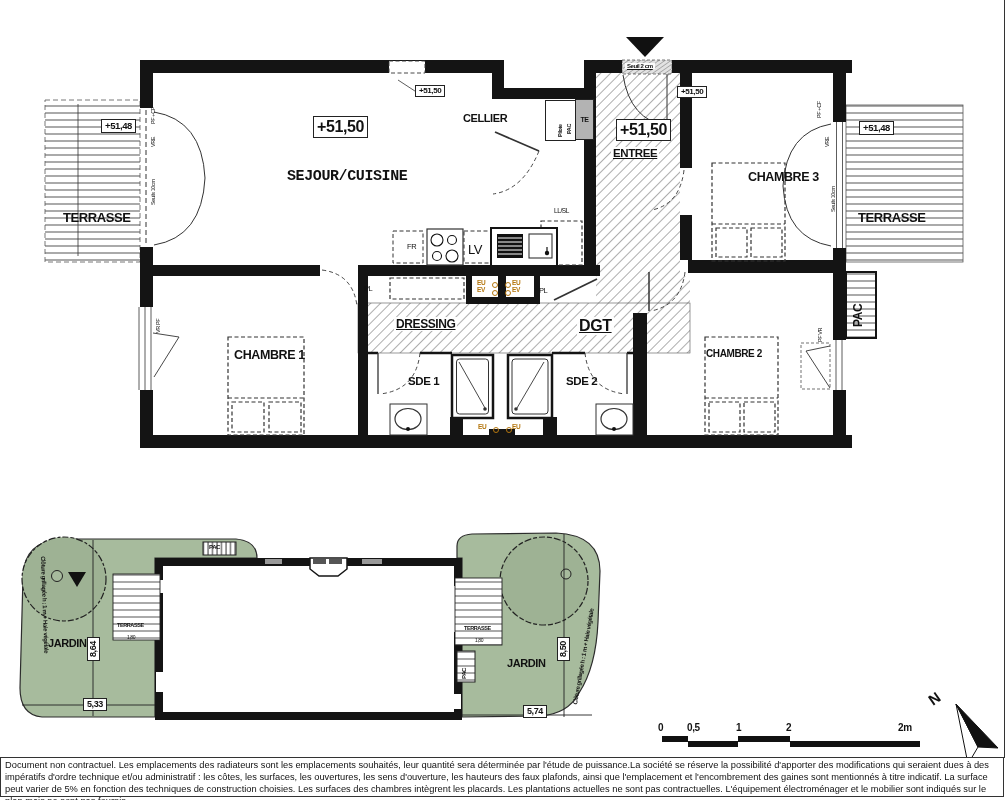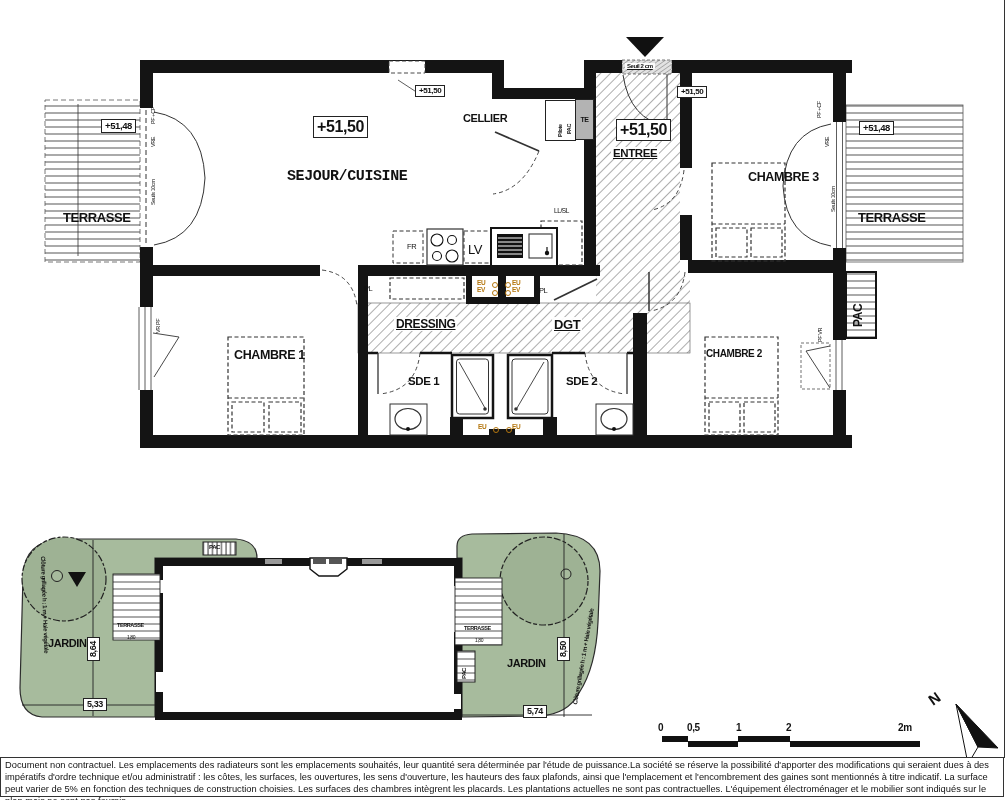--- a/index.html
+++ b/index.html
@@ -309,21 +309,21 @@
   <div>EV</div>
 </div>
 <div class="lbl orange" style="left:512px;top:279px;font-size:6.5px;line-height:1.15;">
   <div>EU</div>
   <div>EV</div>
 </div>
 <div class="lbl orange" style="left:478px;top:423px;font-size:6.5px;">EU</div>
 <div class="lbl orange" style="left:512px;top:423px;font-size:6.5px;">EU</div>
 
 <div class="lbl wbg" style="left:394px;top:317px;font-size:12px;">DRESSING</div>
-<div class="lbl wbg" style="left:552px;top:317px;font-size:13px;">DGT</div>
+<div class="lbl wbg" style="left:577px;top:317px;font-size:16px;">DGT</div>
 <div class="lbl" style="left:408px;top:375px;font-size:11.5px;text-align:right;">SDE 1</div>
 <div class="lbl" style="left:566px;top:375px;font-size:11.5px;">SDE 2</div>
 <div class="lbl" style="left:234px;top:348px;font-size:12.5px;">CHAMBRE 1</div>
 <div class="lbl" style="left:706px;top:348px;font-size:10px;">CHAMBRE 2</div>
 <div class="lbl v" style="left:851px;top:327px;font-size:12px;">PAC</div>
 
 <div class="lbl" style="left:48px;top:637px;font-size:11px;">JARDIN</div>
 <div class="lbl box v" style="left:87px;top:661px;font-size:9px;">8,64</div>
 <div class="lbl box" style="left:83px;top:698px;font-size:9px;">5,33</div>
 <div class="lbl" style="left:46px;top:556px;font-size:6px;transform:rotate(88deg);transform-origin:0 0;">Clôture grillagée h : 1 m + Haie végétale</div>

